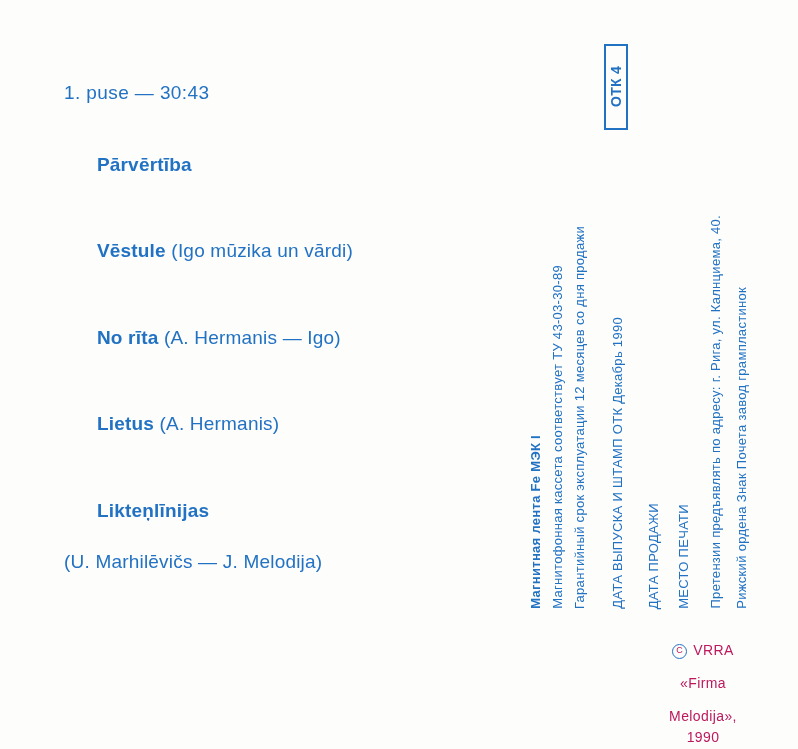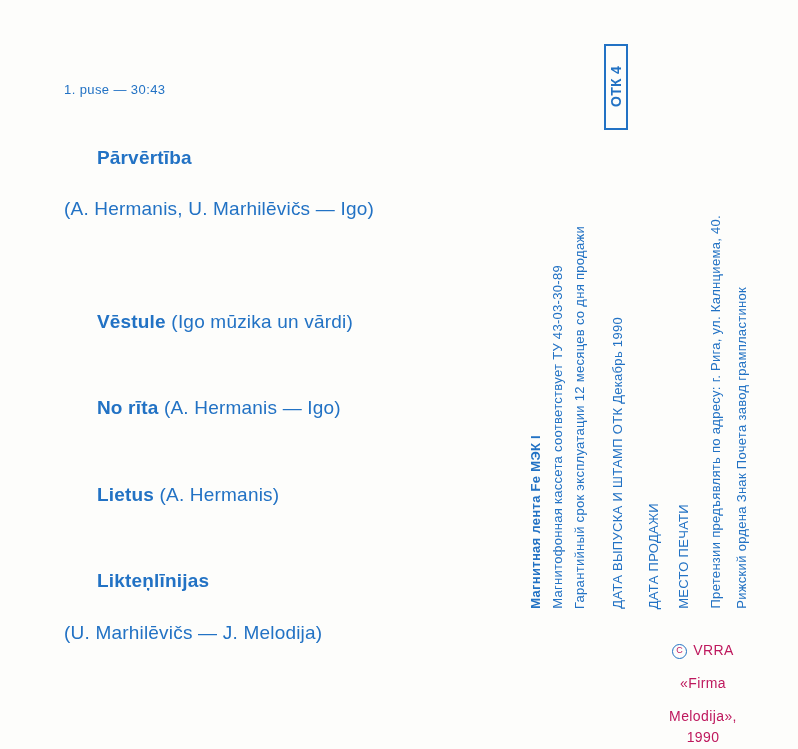--- a/index.html
+++ b/index.html
@@ -22,21 +22,21 @@
   }
   
   .tracklist {
     position: absolute;
     left: 64px;
     top: 82px;
     width: 430px;
     color: #2272c4;
   }
   .side-head {
-    font-size: 13px;
+    font-size: 19px;
     letter-spacing: 0.4px;
     margin-bottom: 22px;
     white-space: pre;
   }
   .track {
     font-size: 19px;
     line-height: 1.36;
     margin-bottom: 9px;
     letter-spacing: 0.2px;
     white-space: pre-wrap;
@@ -128,21 +128,20 @@
 <body>
 
 <div class="page">
 
   <div class="tracklist">
 
     <div class="side-head">1. puse — 30:43</div>
 
     <div class="track">
       <span class="t-title">Pārvērtība</span><span class="t-cred"></span>
-      <span class="t-line2">(A. Hermanis, U. Marhilēvičs — Igo)</span>
     </div>
 
     <div class="track">
       <span class="t-title">Vēstule</span><span class="t-cred"> (Igo mūzika un vārdi)</span>
     </div>
 
     <div class="track">
       <span class="t-title">No rīta</span><span class="t-cred"> (A. Hermanis — Igo)</span>
     </div>
 

